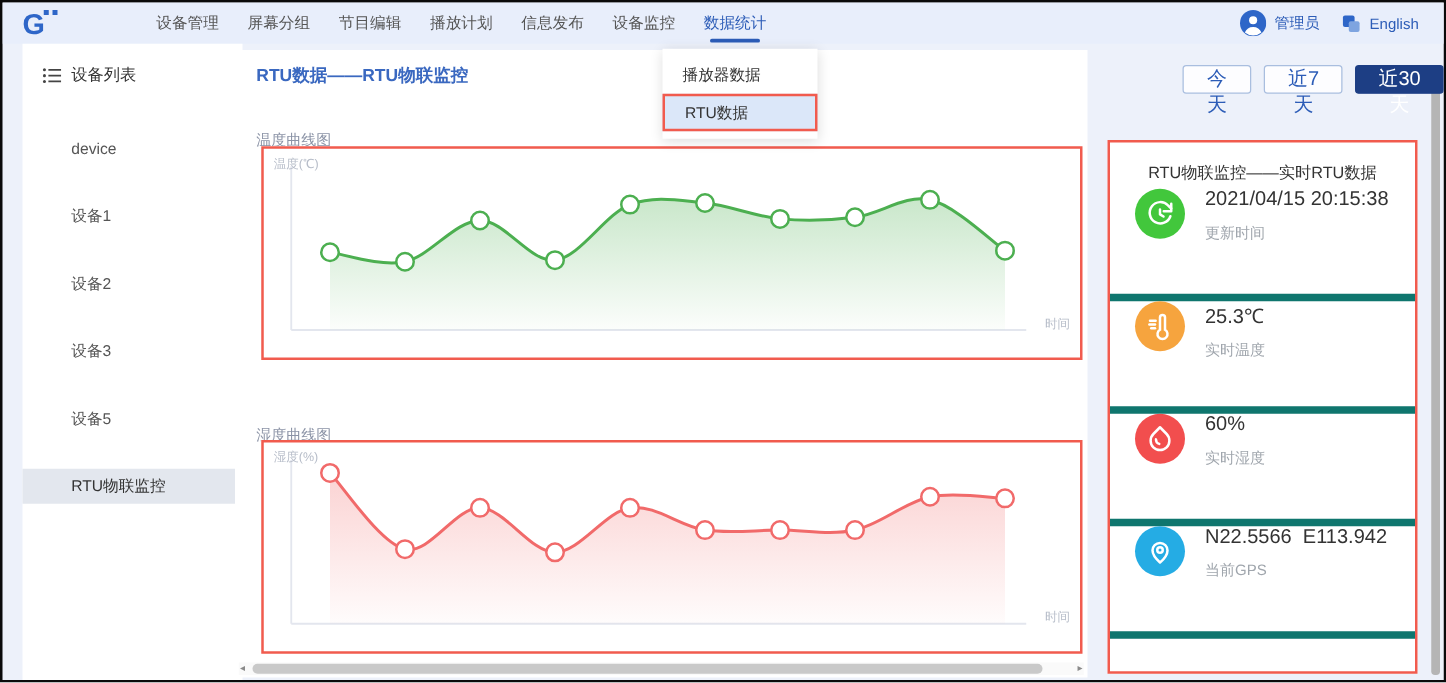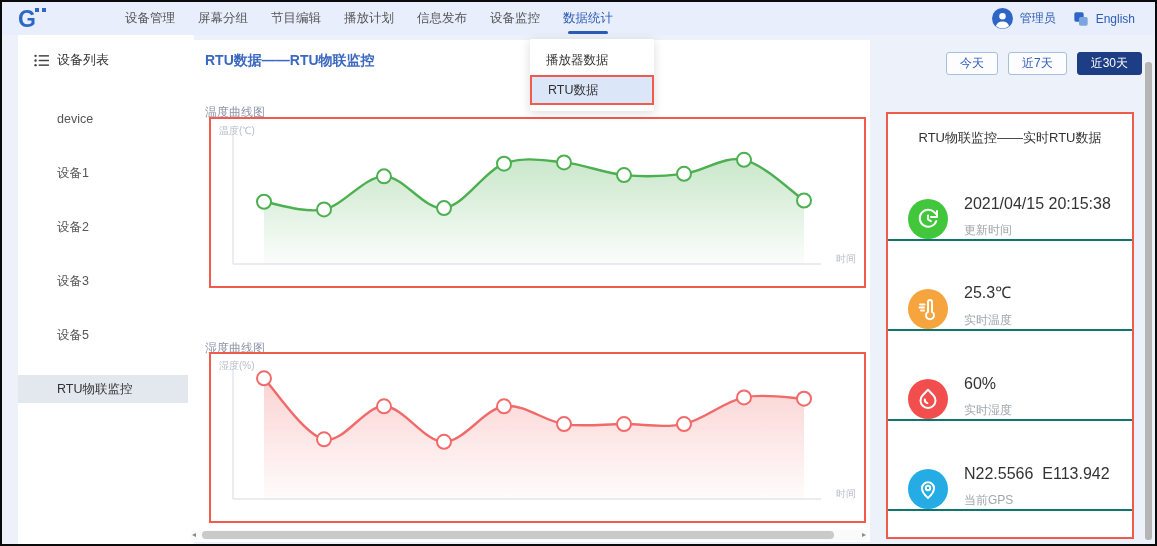--- a/index.html
+++ b/index.html
@@ -38,27 +38,27 @@
   .chartbox { position:absolute; width:657px; height:171px; border:2px solid #f15b4e; background:#fff; }
   .chartbox.c1 { left:21px; top:77px; }
   .chartbox.c2 { left:21px; top:312px; }
   .chartbox svg { position:absolute; left:0; top:0; width:100%; height:100%; }
   .axis-label { position:absolute; font-size:10px; color:#b7bdc9; z-index:2; }
   .ylab { left:8px; top:5px; }
   .xlab { right:8px; top:133px; }
 
   
   .range-group { position:absolute; top:50px; left:944px; display:flex; gap:10px; z-index:5; }
-  .range-btn { height:23px; padding:0 13px; font-size:12px; line-height:21px; color:#2c5cb7; background:#fdfdff; border:1px solid #a9bedf; border-radius:3px; cursor:pointer; }
+  .range-btn { height:23px; padding:0 13px; font-size:16px; line-height:21px; color:#2c5cb7; background:#fdfdff; border:1px solid #a9bedf; border-radius:3px; cursor:pointer; }
   .range-btn.active { background:#1d3e84; border-color:#1d3e84; color:#fff; }
 
   
   .right-panel { position:absolute; left:884px; top:110px; width:248px; height:427px; background:#fff; border:2px solid #f15b4e; display:flex; flex-direction:column; padding-bottom:26px; }
   .rp-title { text-align:center; font-size:13px; color:#333; padding:15px 0 4px; }
-  .stat { flex:1; display:flex; align-items:flex-end; padding:0 20px; border-bottom:2px solid #0f766e; }
+  .stat { flex:1; display:flex; align-items:flex-start; padding:0 20px; border-bottom:6px solid #0f766e; }
   .stat-icon { width:40px; height:40px; border-radius:50%; flex:0 0 40px; display:flex; align-items:center; justify-content:center; }
   .stat-text { margin-left:16px; }
   .stat-value { font-size:16px; color:#333; white-space:pre; }
   .stat-label { font-size:12px; color:#a0a6ad; margin-top:9px; }
 
   
   .h-scrollbar { position:absolute; left:3px; right:3px; bottom:2px; height:10px; background:#fafafa; }
   .h-thumb { position:absolute; left:11px; top:1px; width:632px; height:8px; background:#c9c9c9; border-radius:4px; cursor:pointer; }
   .h-arrow { position:absolute; top:0; font-size:8px; color:#8a8a8a; line-height:10px; cursor:pointer; }
   .h-arrow.left { left:1px; } .h-arrow.right { right:1px; }

